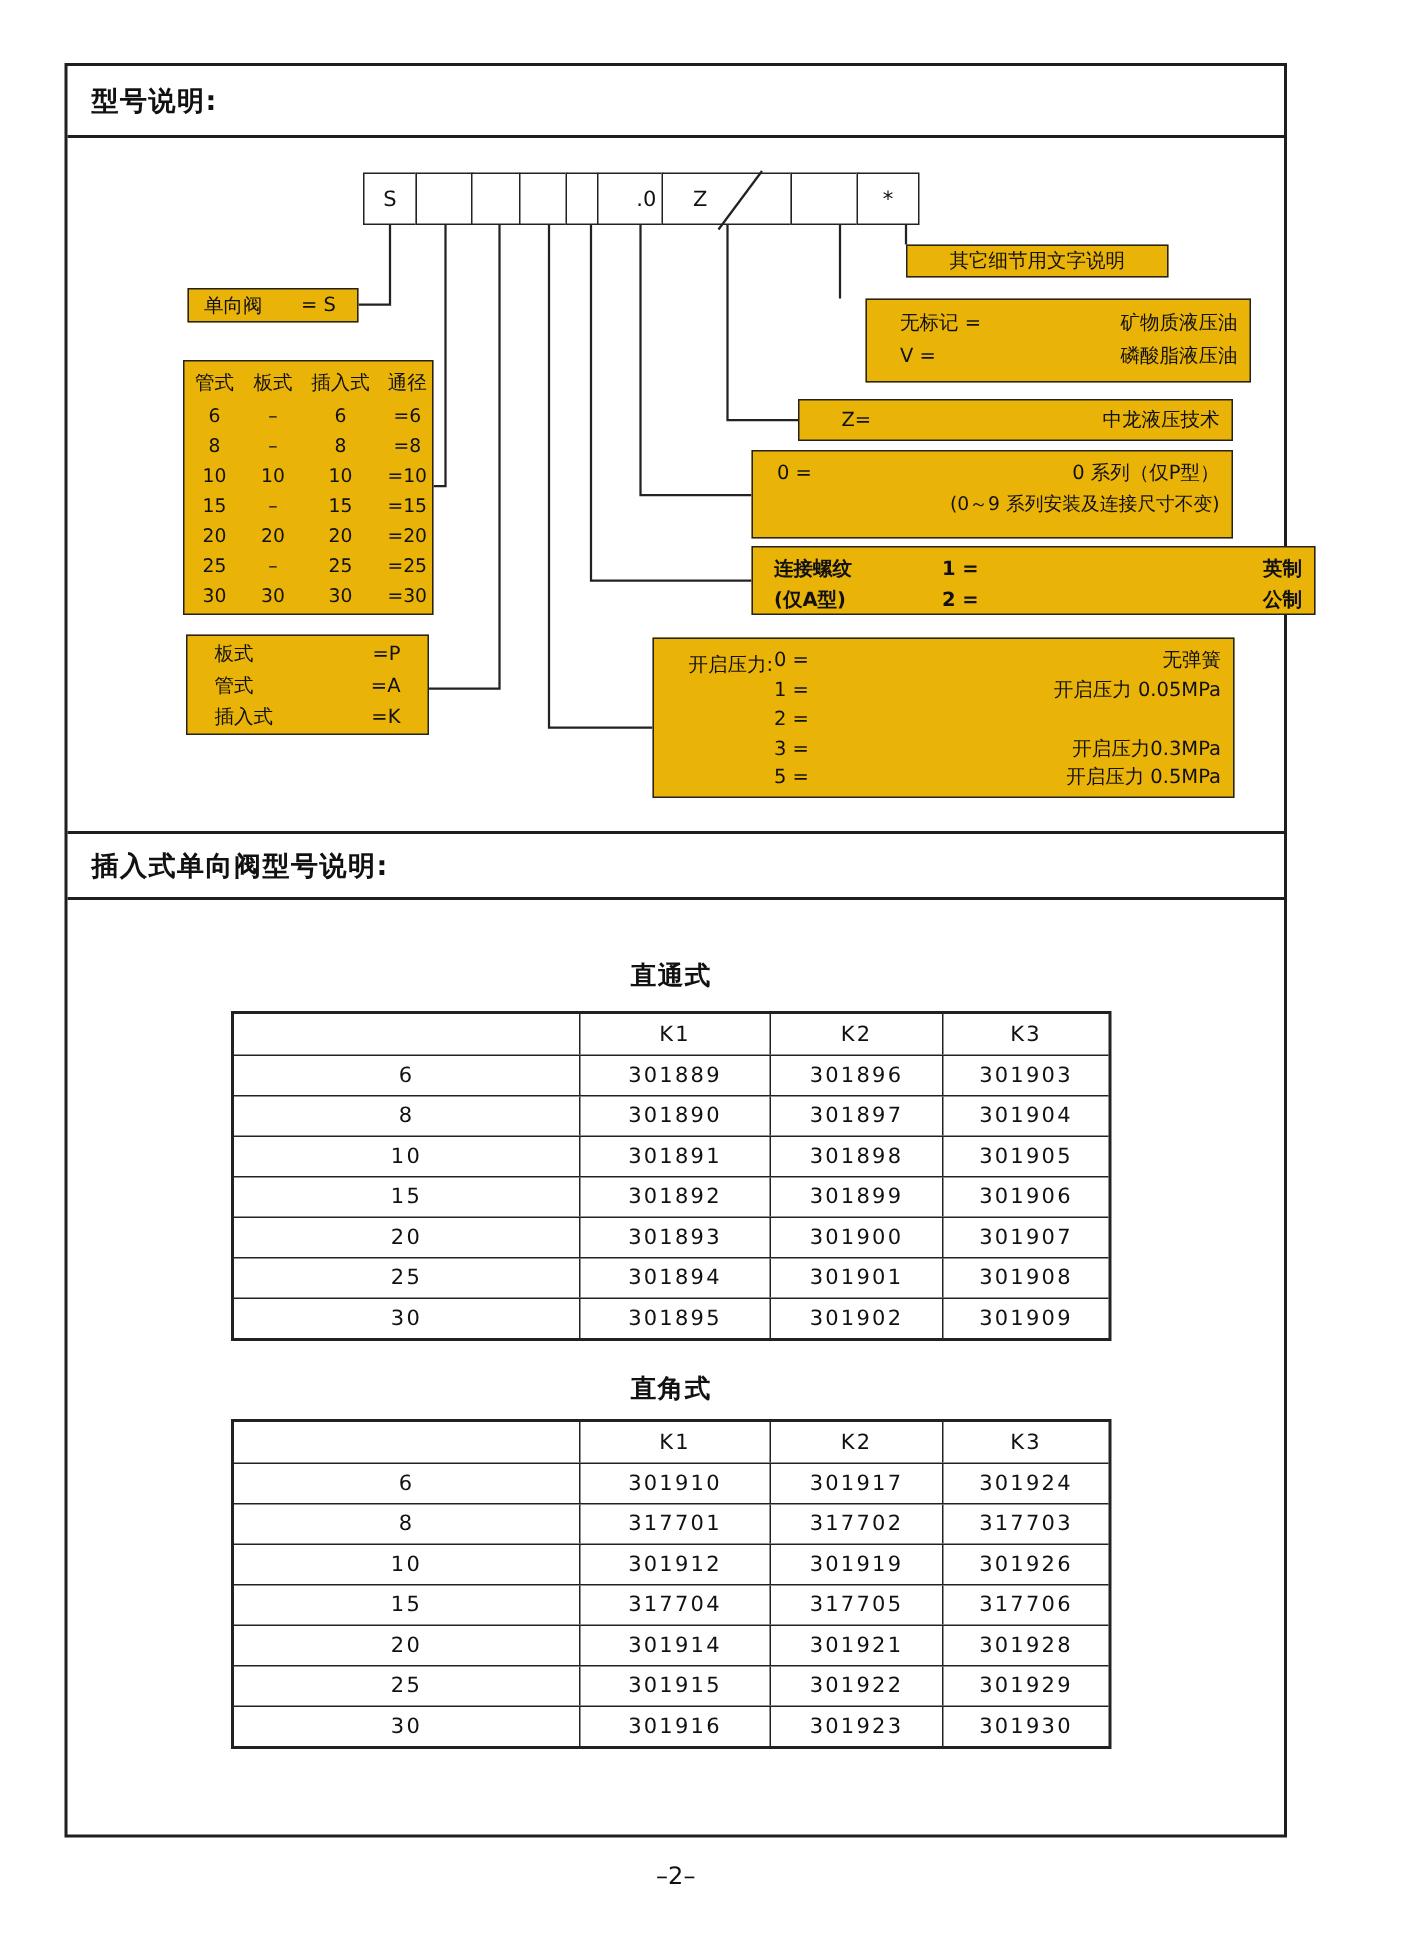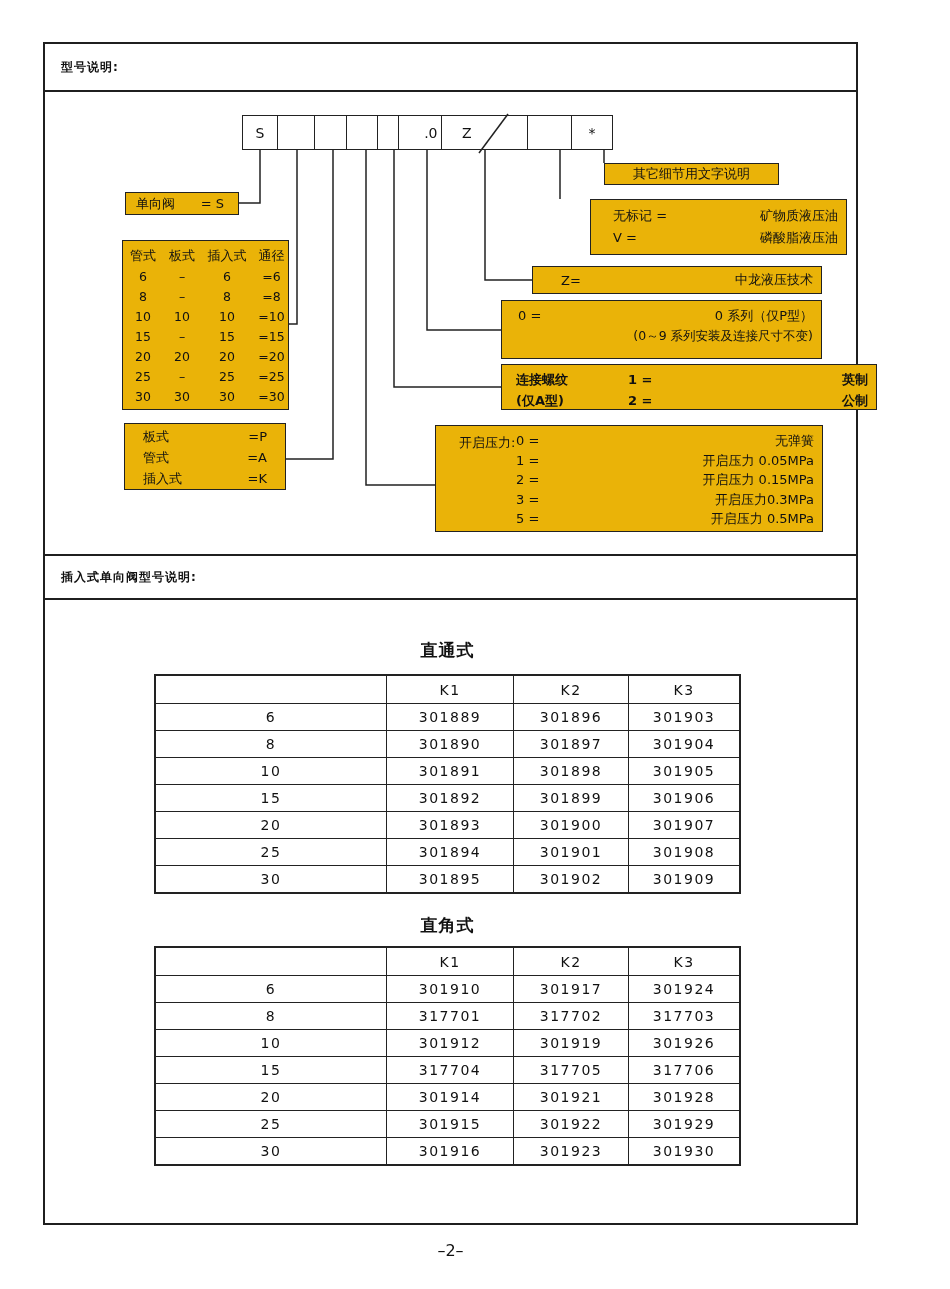--- a/index.html
+++ b/index.html
@@ -1,21 +1,21 @@
 <!DOCTYPE html>
 <html><head>
 <meta charset="utf-8">
 <style>
   html,body { margin:0; padding:0; background:#fff; }
   .page { position:relative; width:950px; height:1289px; background:#fff;
           font-family:"DejaVu Sans","Liberation Sans",sans-serif; color:#111; overflow:hidden; }
   .frame { position:absolute; left:43px; top:42px; width:815px; height:1183px;
            border:2px solid #1f1f1f; box-sizing:border-box; }
   .band { height:48px; border-bottom:2px solid #1f1f1f; display:flex; align-items:center;
-          padding-left:16px; box-sizing:border-box; font-weight:bold; font-size:12px; letter-spacing:1px; }
+          padding-left:16px; box-sizing:border-box; font-weight:bold; font-size:18px; letter-spacing:1px; }
   .band2 { height:46px; border-top:2px solid #1f1f1f; }
 
   
   .diagram { position:relative; height:462px; }
   .connectors { position:absolute; left:0; top:0; }
   .connectors polyline { fill:none; stroke:#222; stroke-width:1.5; }
   .code-row { position:absolute; left:197px; top:23px; display:flex; }
   .cc { box-sizing:border-box; height:35px; border:1.5px solid #222; background:#fff;
         display:flex; align-items:center; justify-content:center; font-size:14px; position:relative; }
   .cc + .cc { margin-left:-1.5px; }
@@ -29,21 +29,21 @@
           background:#eab308; font-size:13px; }
   .b-check { left:80px; top:100px; width:114px; height:23px; display:flex; align-items:center;
              justify-content:space-between; padding:0 14px 0 10px; }
   .b-size { left:77px; top:148px; width:167px; height:170px; padding-top:4px; }
   .sizegrid { display:grid; grid-template-columns:40px 38px 52px 37px; text-align:center; }
   .sizegrid span { line-height:20px; font-size:12.5px; }
   .sizegrid .hd { font-size:13px; line-height:22px; }
   .b-mount { left:79px; top:331px; width:162px; height:67px; padding-top:2px; }
   .b-mount .mrow { display:flex; justify-content:space-between; padding:0 18px; line-height:21px; }
   .b-other { left:559px; top:71px; width:175px; height:22px; display:flex; align-items:center; justify-content:center; }
-  .b-fluid { left:545px; top:107px; width:257px; height:56px; padding:5px 8px 0 22px; box-sizing:border-box; }
+  .b-fluid { left:532px; top:107px; width:257px; height:56px; padding:5px 8px 0 22px; box-sizing:border-box; }
   .b-fluid .frow { display:flex; justify-content:space-between; line-height:22px; }
   .b-brand { left:487px; top:174px; width:290px; height:28px; display:flex; align-items:center;
              justify-content:space-between; padding:0 8px 0 28px; box-sizing:border-box; }
   .b-series { left:456px; top:208px; width:321px; height:59px; padding:5px 8px 0 16px; box-sizing:border-box; }
   .b-series .srow1 { display:flex; justify-content:space-between; line-height:20px; }
   .b-series .srow2 { text-align:right; font-size:12.5px; line-height:20px; }
   .b-thread { left:456px; top:272px; width:376px; height:46px; padding:4px 8px 0 14px; box-sizing:border-box;font-weight:bold; }
   .b-thread .trw { display:grid; grid-template-columns:112px 58px 1fr; line-height:21px; }
   .b-thread .trw .v { text-align:right; }
   .b-press { left:390px; top:333px; width:388px; height:107px; padding:5px 8px 0 0; box-sizing:border-box; }
@@ -231,21 +231,20 @@
               <span class="v">无弹簧</span>
             </div>
 
             <div class="prow">
               <span class="k">1 =</span>
               <span class="v">开启压力 0.05MPa</span>
             </div>
 
             <div class="prow">
               <span class="k">2 =</span>
-              <span class="v">开启压力 0.15MPa</span>
             </div>
 
             <div class="prow">
               <span class="k">3 =</span>
               <span class="v">开启压力0.3MPa</span>
             </div>
 
             <div class="prow">
               <span class="k">5 =</span>
               <span class="v">开启压力 0.5MPa</span>

